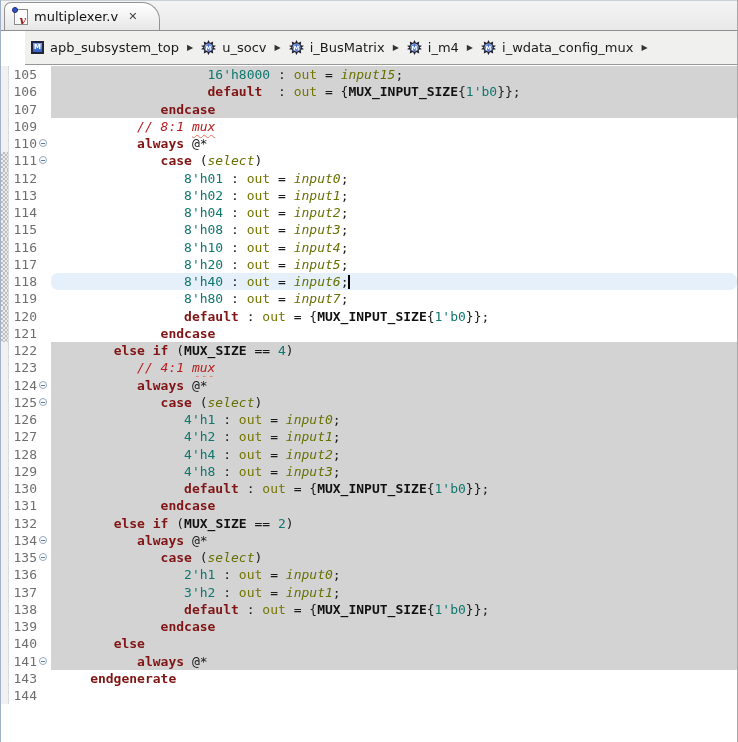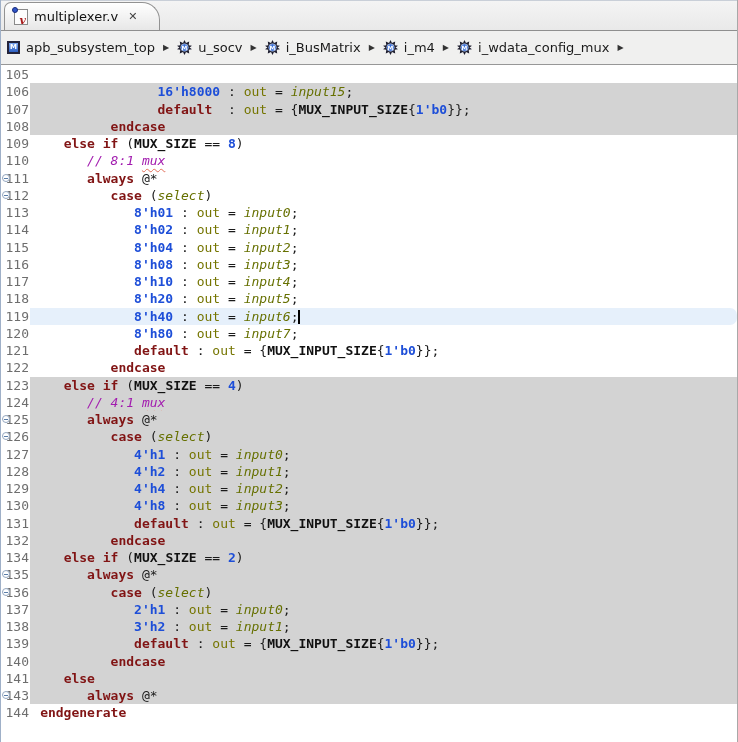--- a/index.html
+++ b/index.html
@@ -26,45 +26,46 @@
   }
   .vfile{width:14px;height:16px;background:#fdfdfd;border:1px solid #8a8a8a;position:relative;flex:none;}
   .vfile .vletter{position:absolute;right:1px;bottom:-2px;font-family:"DejaVu Serif",serif;font-style:italic;font-weight:bold;font-size:11px;color:#a81b1b;line-height:11px;}
   .vfile .bluedot{position:absolute;left:-3px;top:-3px;width:6px;height:6px;border-radius:50%;background:#2f55c8;border:1px solid #172a7a;}
   .tabclose{font-size:11px;color:#444;margin-left:4px;cursor:default;line-height:11px;}
   
   .breadcrumb{
     height:34px;background:#f0f0ef;border-bottom:1px solid #979797;
     display:flex;align-items:center;padding-left:6px;font-size:13px;color:#1a1a1a;
     white-space:nowrap;
+    margin-left:24px;
   }
   .crumb{display:inline-flex;align-items:center;gap:6px;}
   .crumb-arrow{font-size:8px;color:#333;margin:0 8px;}
   .module-icon{width:13px;height:13px;background:#23233a;display:inline-block;position:relative;flex:none;}
   .module-icon::after{content:"M";position:absolute;left:2px;top:2px;right:2px;bottom:2px;background:linear-gradient(#7aa4ec,#2d5fc2);color:#fff;font-weight:bold;font-size:7px;line-height:9px;text-align:center;}
   .gear{width:15px;height:15px;flex:none;display:inline-block;}
   
   .editor{position:absolute;top:66px;left:0;right:0;bottom:0;overflow:hidden;background:#fff;font-family:"DejaVu Sans Mono","Liberation Mono",monospace;font-size:13px;}
-  .row{display:flex;height:17.25px;line-height:17.25px;flex-direction:column;}
+  .row{display:flex;height:17.25px;line-height:17.25px;}
   .ruler{width:8px;flex:none;background:#f1f1f1;border-right:1px solid #dadada;}
   .ruler.hatch{background:repeating-conic-gradient(#bdbdbd 0% 25%, #ececec 0% 50%) 0 0 / 4px 4px;background-color:#d5d5d5;}
   .lnum{width:29px;flex:none;text-align:right;color:#6e6e6e;background:#fff;padding-right:1px;}
   .foldc{width:13px;flex:none;background:#fff;position:relative;}
   .foldmark{position:absolute;left:1px;top:4px;width:8px;height:8px;border:1px solid #93a6bf;border-radius:50%;background:#fff;}
   .foldmark::after{content:"";position:absolute;left:1px;top:3px;width:4px;height:1px;background:#5a7da8;}
   .code{flex:1;white-space:pre;color:#1a1a1a;}
   .bg-block{background:#d3d3d3;}
   .bg-current{background:#e6f0fb;border-radius:7px;}
   .tk-kw{color:#811414;font-weight:bold;}
-  .tk-num{color:#1d4ed8;font-weight:bold;}
+  .tk-num{color:#0f766e;}
   .tk-id{color:#757500;}
   .tk-it{color:#667000;font-style:italic;}
   .tk-mac{color:#111;font-weight:bold;text-align:right;}
   .tk-pl{color:#1a1a1a;}
-  .tk-cm{color:#a21caf;font-style:italic;}
+  .tk-cm{color:#b91c1c;font-style:italic;}
   .wavy{text-decoration-line:underline;text-decoration-style:wavy;text-decoration-color:#e2705a;text-decoration-thickness:1px;text-underline-offset:3px;}
   .caret{display:inline-block;width:0;height:14px;border-left:2px solid #000;vertical-align:text-bottom;}
 </style>
 </head>
 <body>
 
 <div id="app">
 
   <div class="tabbar">
     <div class="tab">
@@ -136,26 +137,20 @@
           <div class="code bg-block"><span class="tk-pl">                    </span><span class="tk-kw">default</span><span class="tk-pl">  : </span><span class="tk-id">out</span><span class="tk-pl"> = {</span><span class="tk-mac">MUX_INPUT_SIZE</span><span class="tk-pl">{</span><span class="tk-num">1'b0</span><span class="tk-pl">}};</span></div>
         </div>
         <div class="row">
           <div class="ruler"></div>
           <div class="lnum">107</div>
           <div class="foldc"></div>
           <div class="code bg-block"><span class="tk-pl">              </span><span class="tk-kw">endcase</span></div>
         </div>
         <div class="row">
           <div class="ruler"></div>
-          <div class="lnum">108</div>
-          <div class="foldc"></div>
-          <div class="code"><span class="tk-pl">        </span><span class="tk-kw">else if</span><span class="tk-pl"> (</span><span class="tk-mac">MUX_SIZE</span><span class="tk-pl"> == </span><span class="tk-num">8</span><span class="tk-pl">)</span></div>
-        </div>
-        <div class="row">
-          <div class="ruler"></div>
           <div class="lnum">109</div>
           <div class="foldc"></div>
           <div class="code"><span class="tk-pl">           </span><span class="tk-cm">// 8:1 </span><span class="tk-cm wavy">mux</span></div>
         </div>
         <div class="row">
           <div class="ruler"></div>
           <div class="lnum">110</div>
           <div class="foldc">
             <span class="foldmark"></span>
           </div>

